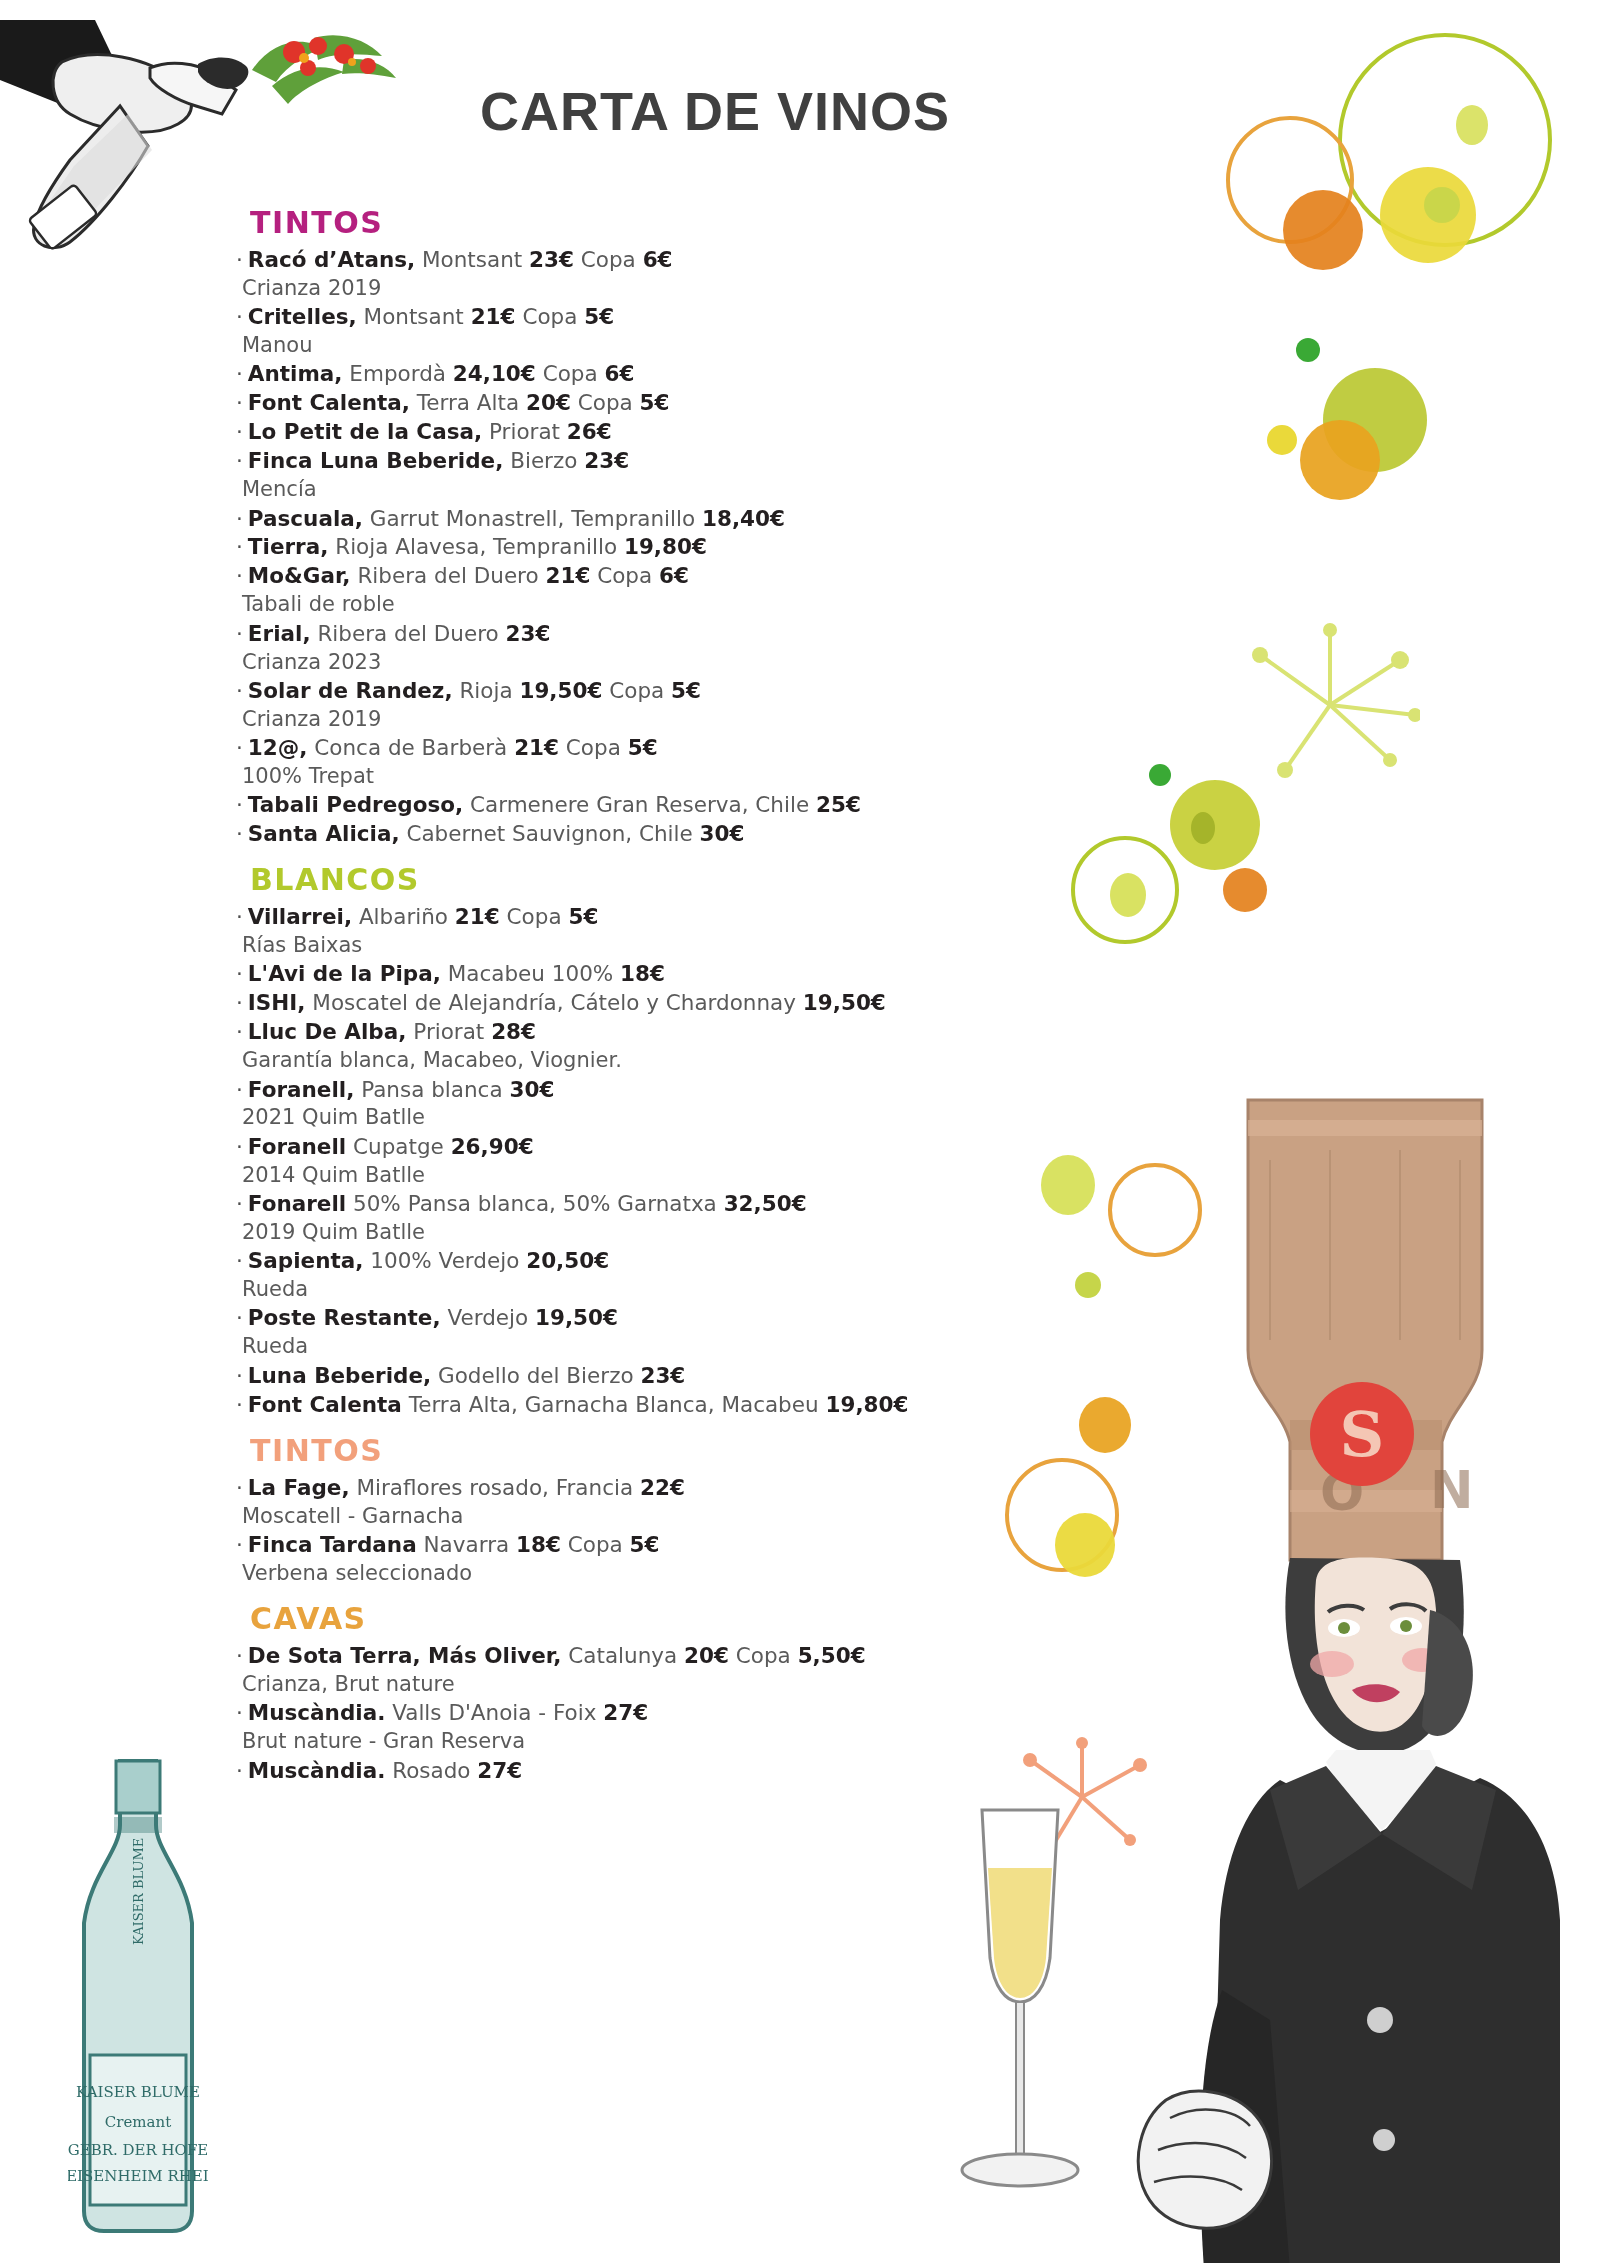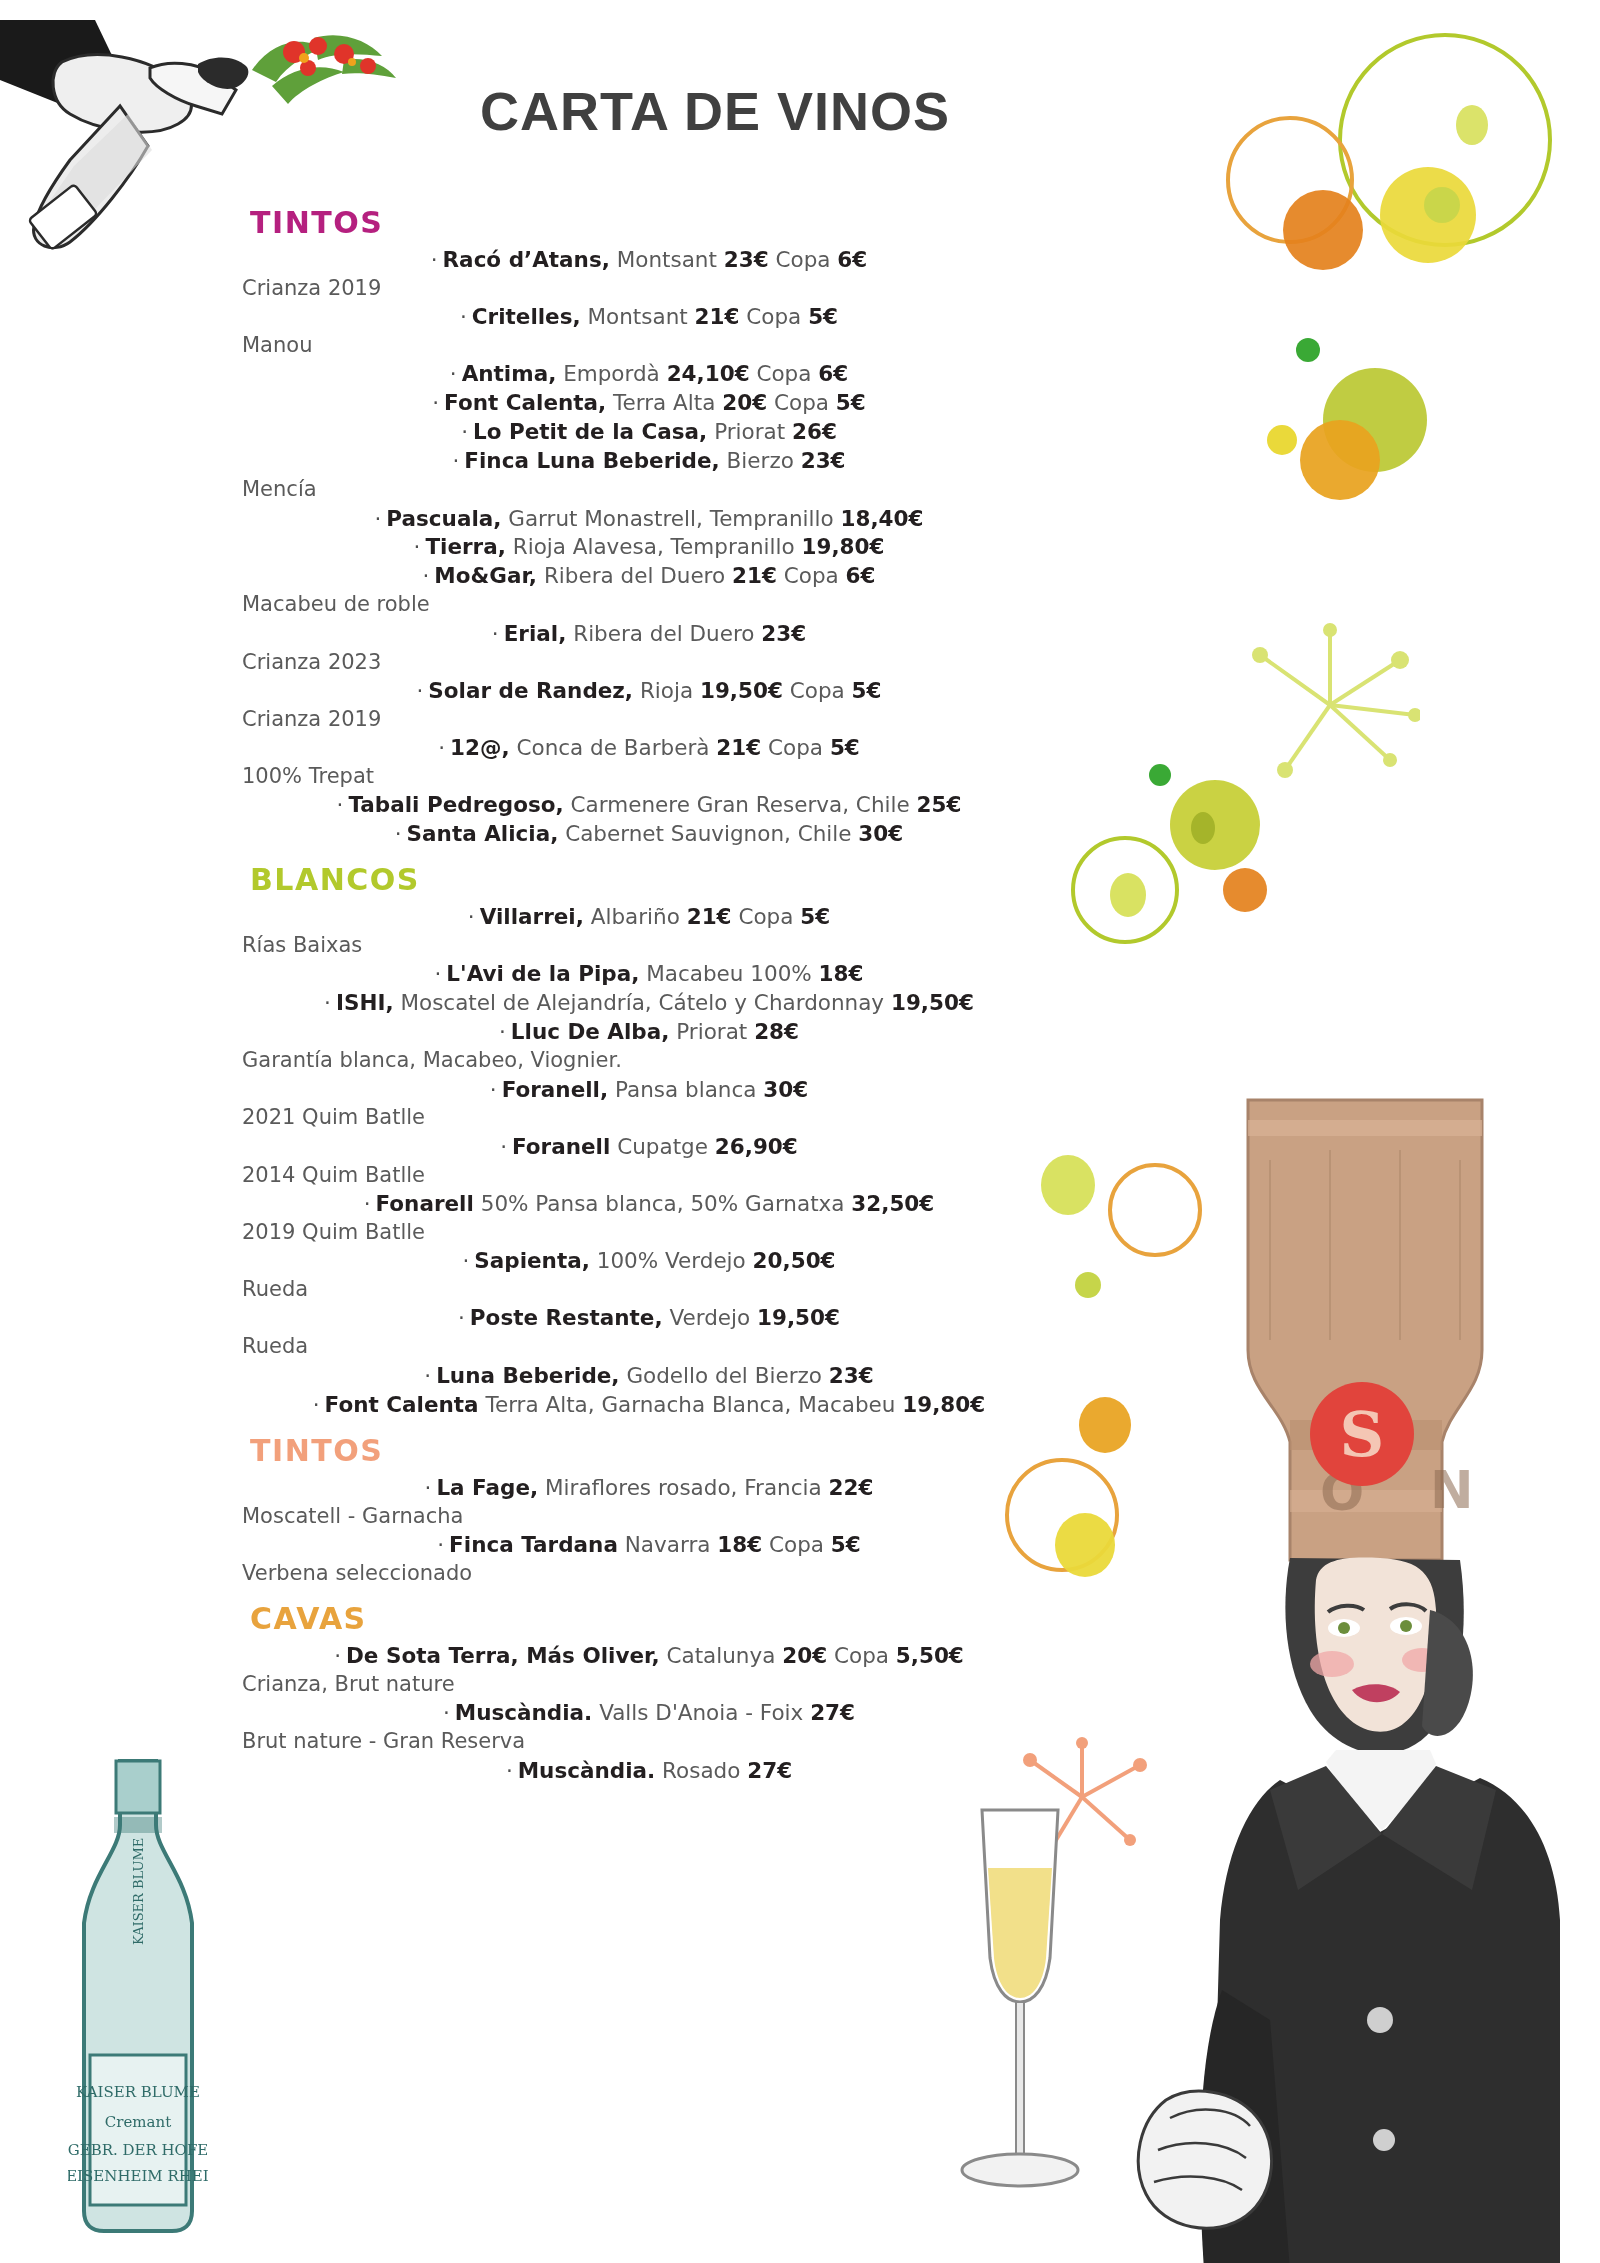--- a/index.html
+++ b/index.html
@@ -49,21 +49,20 @@
   .section-title.blancos { color: #b2c92c; }
   .section-title.rosados { color: #f2a07b; }
   .section-title.cavas   { color: #e8a33d; }
 
   .item {
     font-size: 21.5px;
     line-height: 1.30;
     color: #4d4d4d;
     margin-bottom: 1px;
     padding-left: 4px;
-    text-align: center;
   }
   .item .bullet { color: #4d4d4d; margin-right: 5px; }
   .item .nm   { font-weight: 700; color: #231f20; }
   .item .rg   { font-weight: 400; color: #5a5a5a; }
   .item .pr   { font-weight: 700; color: #231f20; }
   .sub {
     font-size: 21px;
     color: #5a5a5a;
     line-height: 1.3;
     margin-left: 10px;
@@ -291,21 +290,21 @@
     <div class="item"><span class="bullet">·</span><span class="nm">Critelles,</span> <span class="rg">Montsant</span> <span class="pr">21€</span> <span class="rg">Copa</span> <span class="pr">5€</span></div>
     <div class="sub">Manou</div>
     <div class="item"><span class="bullet">·</span><span class="nm">Antima,</span> <span class="rg">Empordà</span> <span class="pr">24,10€</span> <span class="rg">Copa</span> <span class="pr">6€</span></div>
     <div class="item"><span class="bullet">·</span><span class="nm">Font Calenta,</span> <span class="rg">Terra Alta</span> <span class="pr">20€</span> <span class="rg">Copa</span> <span class="pr">5€</span></div>
     <div class="item"><span class="bullet">·</span><span class="nm">Lo Petit de la Casa,</span> <span class="rg">Priorat</span> <span class="pr">26€</span></div>
     <div class="item"><span class="bullet">·</span><span class="nm">Finca Luna Beberide,</span> <span class="rg">Bierzo</span> <span class="pr">23€</span></div>
     <div class="sub">Mencía</div>
     <div class="item"><span class="bullet">·</span><span class="nm">Pascuala,</span> <span class="rg">Garrut Monastrell, Tempranillo</span> <span class="pr">18,40€</span></div>
     <div class="item"><span class="bullet">·</span><span class="nm">Tierra,</span> <span class="rg">Rioja Alavesa, Tempranillo</span> <span class="pr">19,80€</span></div>
     <div class="item"><span class="bullet">·</span><span class="nm">Mo&amp;Gar,</span> <span class="rg">Ribera del Duero</span> <span class="pr">21€</span> <span class="rg">Copa</span> <span class="pr">6€</span></div>
-    <div class="sub">Macabeu de roble</div>
+    <div class="sub">Tabali de roble</div>
     <div class="item"><span class="bullet">·</span><span class="nm">Erial,</span> <span class="rg">Ribera del Duero</span> <span class="pr">23€</span></div>
     <div class="sub">Crianza 2023</div>
     <div class="item"><span class="bullet">·</span><span class="nm">Solar de Randez,</span> <span class="rg">Rioja</span> <span class="pr">19,50€</span> <span class="rg">Copa</span> <span class="pr">5€</span></div>
     <div class="sub">Crianza 2019</div>
     <div class="item"><span class="bullet">·</span><span class="nm">12@,</span> <span class="rg">Conca de Barberà</span> <span class="pr">21€</span> <span class="rg">Copa</span> <span class="pr">5€</span></div>
     <div class="sub">100% Trepat</div>
     <div class="item"><span class="bullet">·</span><span class="nm">Tabali Pedregoso,</span> <span class="rg">Carmenere Gran Reserva, Chile</span> <span class="pr">25€</span></div>
     <div class="item"><span class="bullet">·</span><span class="nm">Santa Alicia,</span> <span class="rg">Cabernet Sauvignon, Chile</span> <span class="pr">30€</span></div>
     <div class="section-title blancos">BLANCOS</div>
     <div class="item"><span class="bullet">·</span><span class="nm">Villarrei,</span> <span class="rg">Albariño</span> <span class="pr">21€</span> <span class="rg">Copa</span> <span class="pr">5€</span></div>

